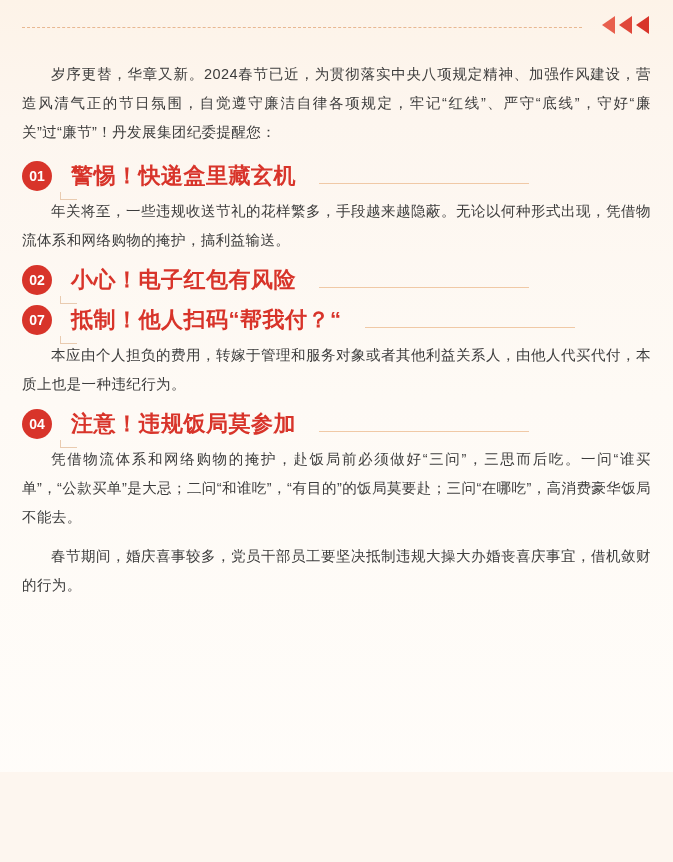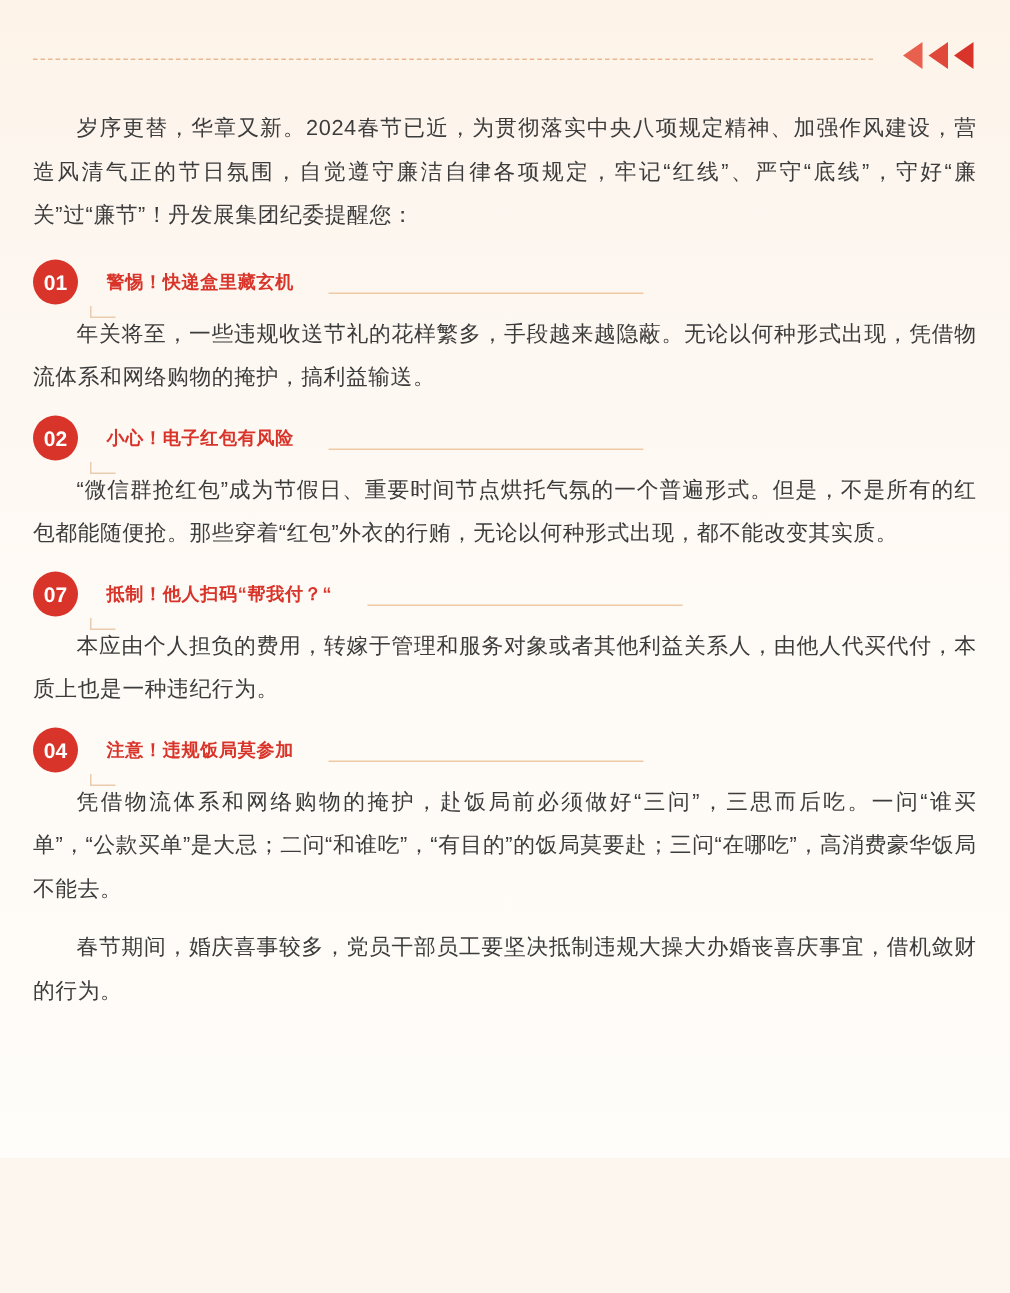--- a/index.html
+++ b/index.html
@@ -15,21 +15,21 @@
     overflow: hidden;
     position: relative;
   }
   .page {
     position: relative;
     width: 673px;
     height: 772px;
     background:
       linear-gradient(to bottom, #fdf3e8 0px, #fdf6ef 120px, #fefaf5 400px, #fffdfa 862px);
     box-sizing: border-box;
-    padding: 12px 22px;
+    padding: 0 22px;
   }
   
   .top-bar {
     position: relative;
     height: 58px;
   }
   .dashed-rule {
     position: absolute;
     left: 0;
     top: 27px;
@@ -92,21 +92,21 @@
     color: #ffffff;
     font-size: 14px;
     font-weight: bold;
     display: flex;
     align-items: center;
     justify-content: center;
     letter-spacing: 0;
     font-family: "Liberation Sans", sans-serif;
   }
   .sec-title {
-    font-size: 12px;
+    font-size: 22px;
     font-weight: bold;
     color: #d8342a;
     letter-spacing: 0.5px;
     white-space: nowrap;
   }
   .sec-underline {
     flex: 1 1 auto;
     height: 0;
     border-top: 1px solid #f0c9a6;
     margin-left: 4px;
@@ -157,23 +157,20 @@
     </div>
   </div>
 
   <div class="section">
     <div class="sec-head">
       <span class="sec-num">02</span>
       <span class="sec-title">小心！电子红包有风险</span>
       <span class="sec-underline"></span>
       <span class="corner-mark"></span>
     </div>
-    <div class="sec-body">
-      <p class="body-text">“微信群抢红包”成为节假日、重要时间节点烘托气氛的一个普遍形式。但是，不是所有的红包都能随便抢。那些穿着“红包”外衣的行贿，无论以何种形式出现，都不能改变其实质。</p>
-    </div>
   </div>
 
   <div class="section">
     <div class="sec-head">
       <span class="sec-num">07</span>
       <span class="sec-title">抵制！他人扫码“帮我付？“</span>
       <span class="sec-underline"></span>
       <span class="corner-mark"></span>
     </div>
     <div class="sec-body">

